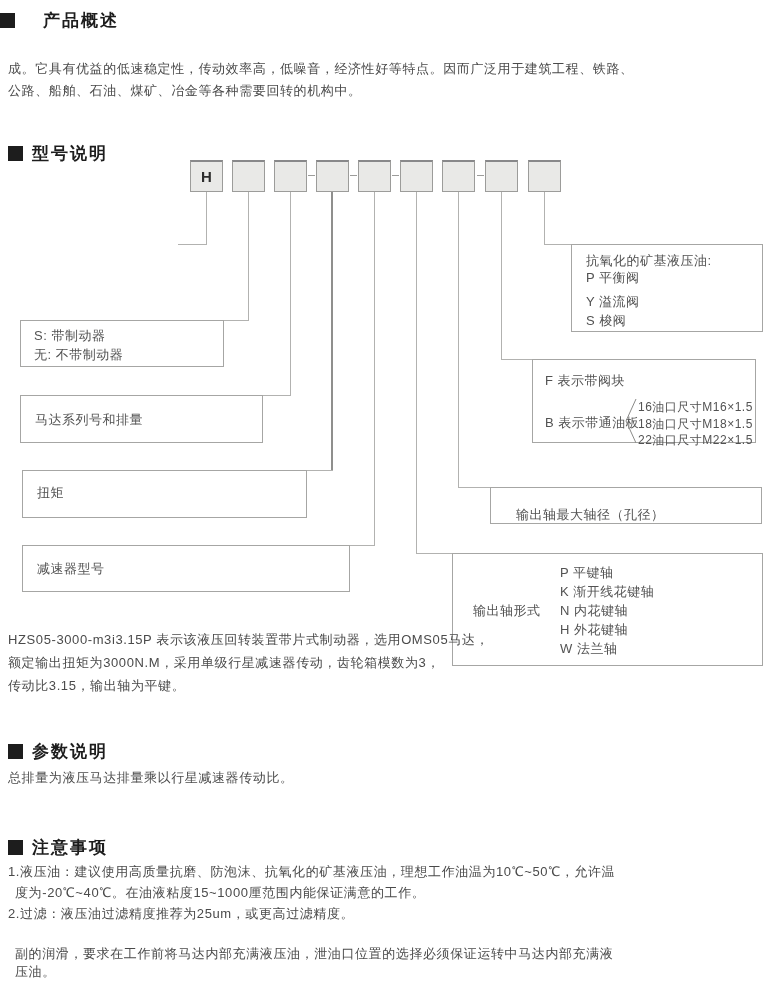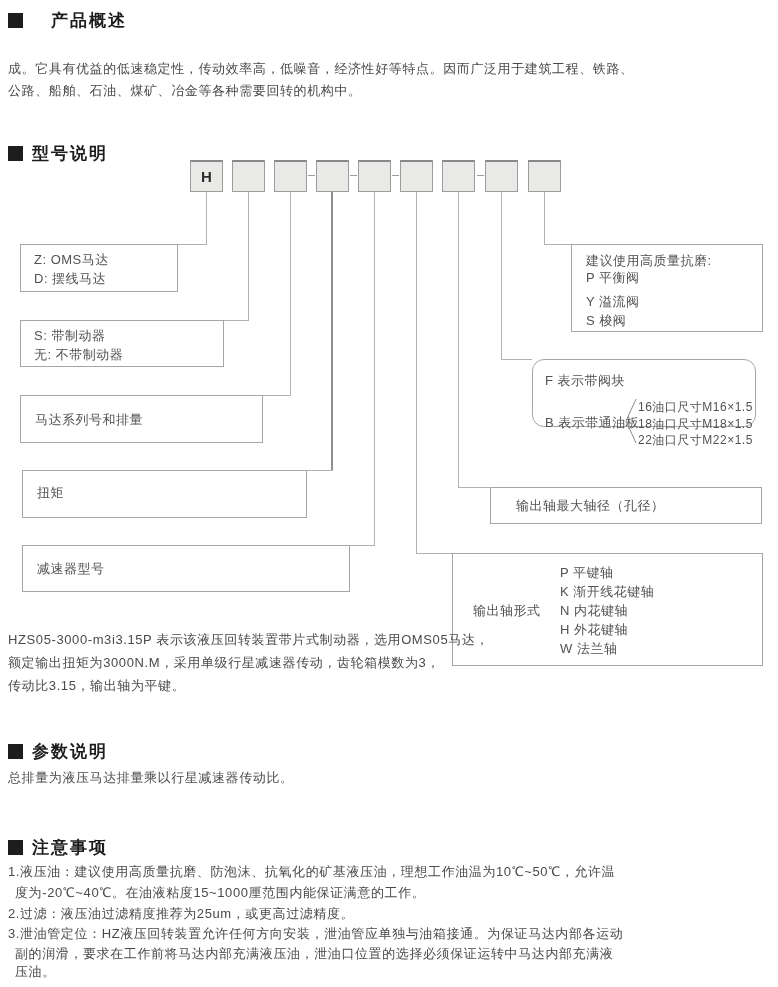--- a/index.html
+++ b/index.html
@@ -21,21 +21,21 @@
   .lb{position:absolute;background:#fff;border:1px solid #a6a6a4;box-sizing:border-box;
       font-size:13px;color:#525252;letter-spacing:0.5px;}
   .lb .ln{position:absolute;white-space:nowrap;line-height:14px;}
   .small{font-size:12px;}
 </style>
 </head>
 <body>
 
 <div class="page">
 
-  <div class="h" style="left:8px;top:9px;gap:28px;">
+  <div class="h" style="left:0;top:9px;gap:28px;">
     <span class="sq"></span>
     <span>产品概述</span>
   </div>
   <div class="t" style="left:8px;top:61px;">成。它具有优益的低速稳定性，传动效率高，低噪音，经济性好等特点。因而广泛用于建筑工程、铁路、</div>
   <div class="t" style="left:8px;top:83px;">公路、船舶、石油、煤矿、冶金等各种需要回转的机构中。</div>
 
   <div class="h" style="left:8px;top:142px;">
     <span class="sq"></span>
     <span>型号说明</span>
   </div>
@@ -68,58 +68,54 @@
   <div class="hl" style="left:178px;top:244px;width:29px;"></div>
   <div class="hl" style="left:224px;top:320px;width:25px;"></div>
   <div class="hl" style="left:263px;top:395px;width:28px;"></div>
   <div class="hl" style="left:307px;top:470px;width:26px;"></div>
   <div class="hl" style="left:350px;top:545px;width:25px;"></div>
   <div class="hl" style="left:416px;top:553px;width:36px;"></div>
   <div class="hl" style="left:458px;top:487px;width:32px;"></div>
   <div class="hl" style="left:501px;top:359px;width:31px;"></div>
   <div class="hl" style="left:544px;top:244px;width:27px;"></div>
 
-  <div class="lb" style="left:20px;top:244px;width:158px;height:48px;">
-    <div class="ln" style="left:13px;top:8px;">Z: OMS马达</div>
-    <div class="ln" style="left:13px;top:27px;">D: 摆线马达</div>
-  </div>
   <div class="lb" style="left:20px;top:320px;width:204px;height:47px;">
     <div class="ln" style="left:13px;top:8px;">S: 带制动器</div>
     <div class="ln" style="left:13px;top:27px;">无: 不带制动器</div>
   </div>
   <div class="lb" style="left:22px;top:470px;width:285px;height:48px;">
     <div class="ln" style="left:14px;top:15px;">扭矩</div>
   </div>
   <div class="lb" style="left:20px;top:395px;width:243px;height:48px;">
     <div class="ln" style="left:14px;top:17px;">马达系列号和排量</div>
   </div>
   <div class="lb" style="left:22px;top:545px;width:328px;height:47px;">
     <div class="ln" style="left:14px;top:16px;">减速器型号</div>
   </div>
 
   <div class="lb" style="left:571px;top:244px;width:192px;height:88px;">
-    <div class="ln" style="left:14px;top:9px;">建议使用高质量抗磨:</div>
+    <div class="ln" style="left:14px;top:9px;">抗氧化的矿基液压油:</div>
     <div class="ln" style="left:14px;top:26px;">P 平衡阀</div>
     <div class="ln" style="left:14px;top:50px;">Y 溢流阀</div>
     <div class="ln" style="left:14px;top:69px;">S 梭阀</div>
   </div>
 
-  <div class="lb" style="left:532px;top:359px;width:224px;height:68px;border-radius:12px;">
+  <div class="lb" style="left:532px;top:359px;width:224px;height:84px;">
     <div class="ln" style="left:12px;top:14px;">F 表示带阀块</div>
     <div class="ln" style="left:12px;top:56px;">B 表示带通油板</div>
     <svg style="position:absolute;left:92px;top:38px;" width="12" height="46" viewBox="0 0 12 46">
       <path d="M11 1 L1 23 L11 45" fill="none" stroke="#8a8a88" stroke-width="1"></path>
     </svg>
     <div class="ln small" style="left:105px;top:40px;">16油口尺寸M16×1.5</div>
     <div class="ln small" style="left:105px;top:57px;">18油口尺寸M18×1.5</div>
     <div class="ln small" style="left:105px;top:73px;">22油口尺寸M22×1.5</div>
   </div>
 
   <div class="lb" style="left:490px;top:487px;width:272px;height:37px;">
-    <div class="ln" style="left:25px;top:11px;">输出轴最大轴径（孔径）</div>
+    <div class="ln" style="left:25px;top:20px;">输出轴最大轴径（孔径）</div>
   </div>
 
   <div class="lb" style="left:452px;top:553px;width:311px;height:113px;">
     <div class="ln" style="left:20px;top:50px;">输出轴形式</div>
     <div class="ln" style="left:107px;top:12px;">P 平键轴</div>
     <div class="ln" style="left:107px;top:31px;">K 渐开线花键轴</div>
     <div class="ln" style="left:107px;top:50px;">N 内花键轴</div>
     <div class="ln" style="left:107px;top:69px;">H 外花键轴</div>
     <div class="ln" style="left:107px;top:88px;">W 法兰轴</div>
   </div>
@@ -134,17 +130,16 @@
   </div>
   <div class="t" style="left:8px;top:770px;">总排量为液压马达排量乘以行星减速器传动比。</div>
 
   <div class="h" style="left:8px;top:836px;">
     <span class="sq"></span>
     <span>注意事项</span>
   </div>
   <div class="t" style="left:8px;top:864px;">1.液压油：建议使用高质量抗磨、防泡沫、抗氧化的矿基液压油，理想工作油温为10℃~50℃，允许温</div>
   <div class="t" style="left:15px;top:885px;">度为-20℃~40℃。在油液粘度15~1000厘范围内能保证满意的工作。</div>
   <div class="t" style="left:8px;top:906px;">2.过滤：液压油过滤精度推荐为25um，或更高过滤精度。</div>
-  <div class="t" style="left:8px;top:926px;">3.泄油管定位：HZ液压回转装置允许任何方向安装，泄油管应单独与油箱接通。为保证马达内部各运动</div>
   <div class="t" style="left:15px;top:946px;">副的润滑，要求在工作前将马达内部充满液压油，泄油口位置的选择必须保证运转中马达内部充满液</div>
   <div class="t" style="left:15px;top:964px;">压油。</div>
 
 </div>
 
 </body></html>

